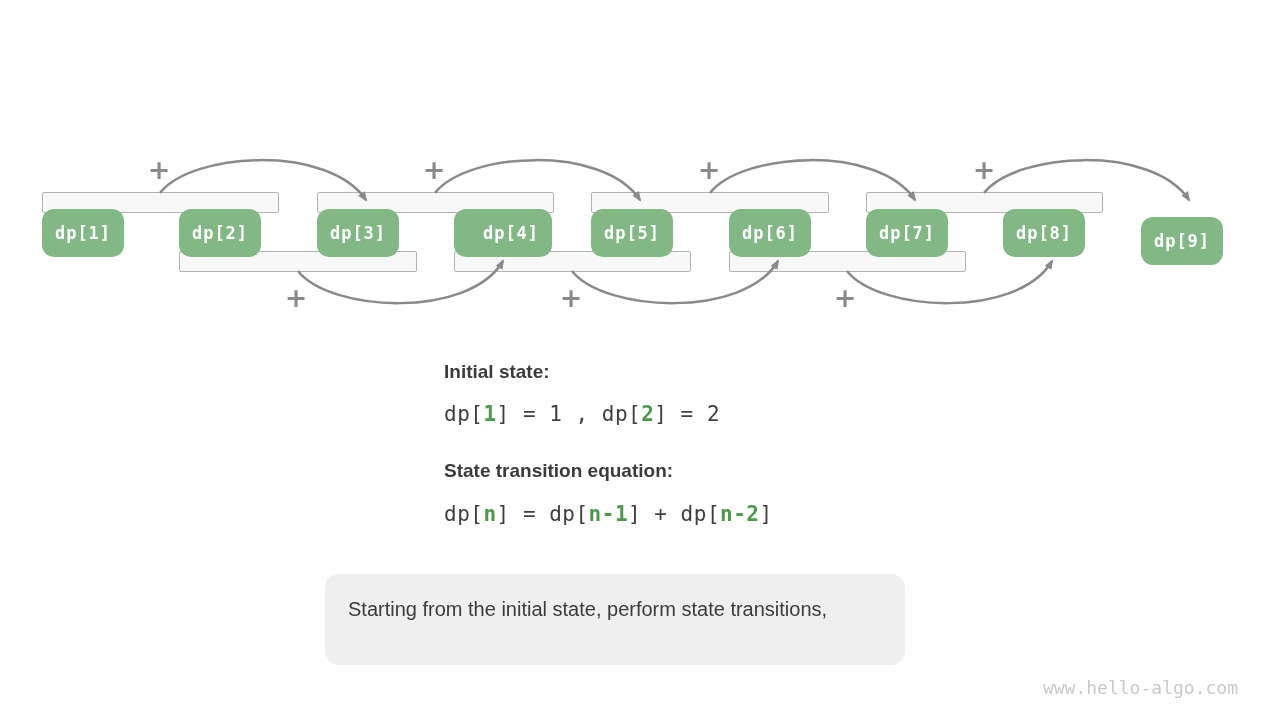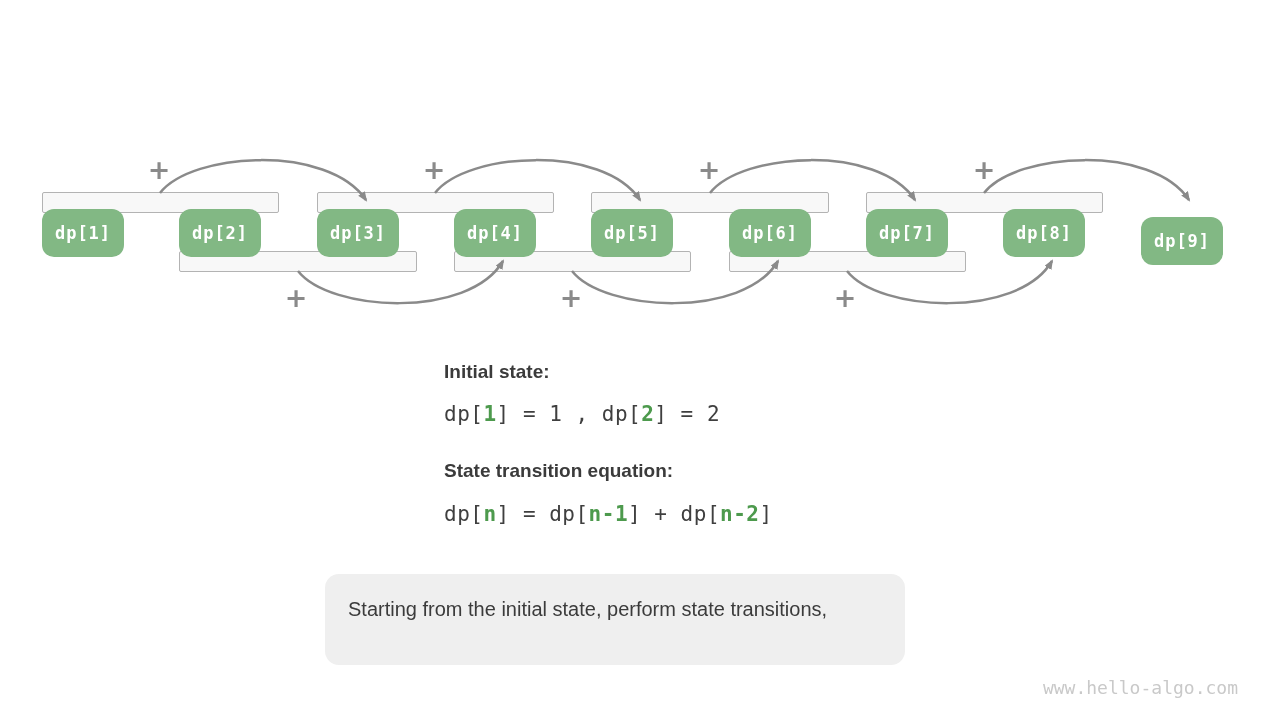--- a/index.html
+++ b/index.html
@@ -55,21 +55,21 @@
   <div class="bracket top" style="left:317px;width:237px;"></div>
   <div class="bracket top" style="left:591px;width:238px;"></div>
   <div class="bracket top" style="left:866px;width:237px;"></div>
   <div class="bracket bottom" style="left:179px;width:238px;"></div>
   <div class="bracket bottom" style="left:454px;width:237px;"></div>
   <div class="bracket bottom" style="left:729px;width:237px;"></div>
 
   <div class="node" style="left:42px;">dp[1]</div>
   <div class="node" style="left:179px;">dp[2]</div>
   <div class="node" style="left:317px;">dp[3]</div>
-  <div class="node" style="left:454px;">dp[4]</div>
+  <div class="node" style="left:454px;padding-left:16px;">dp[4]</div>
   <div class="node" style="left:591px;">dp[5]</div>
   <div class="node" style="left:729px;">dp[6]</div>
   <div class="node" style="left:866px;">dp[7]</div>
   <div class="node" style="left:1003px;">dp[8]</div>
   <div class="node" style="left:1141px;margin-top:8px;">dp[9]</div>
 
   <svg class="arrows" width="1280" height="720" viewBox="0 0 1280 720">
     <defs>
       <marker id="ah" markerUnits="userSpaceOnUse" markerWidth="12" markerHeight="10" refX="8" refY="4" orient="auto">
         <path d="M0,0 L10,4 L0,8 z" fill="#8a8a8a"></path>

